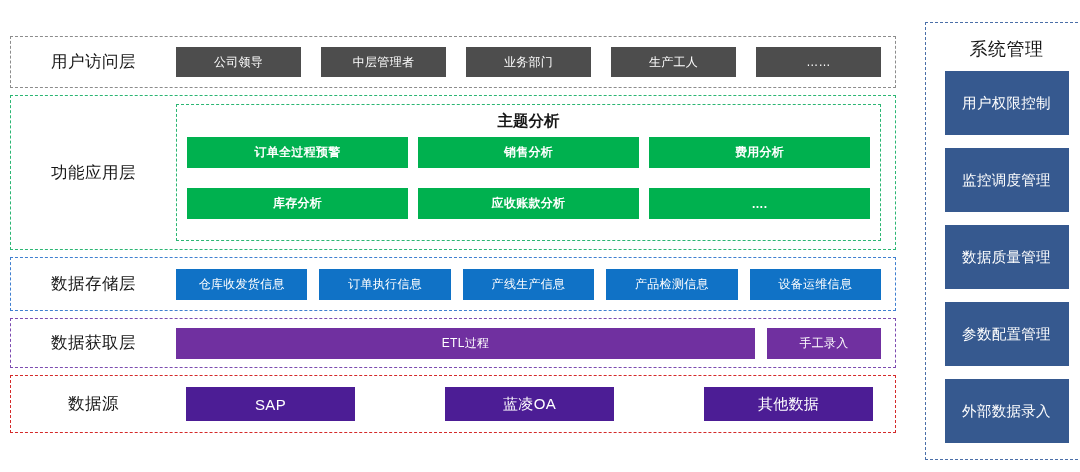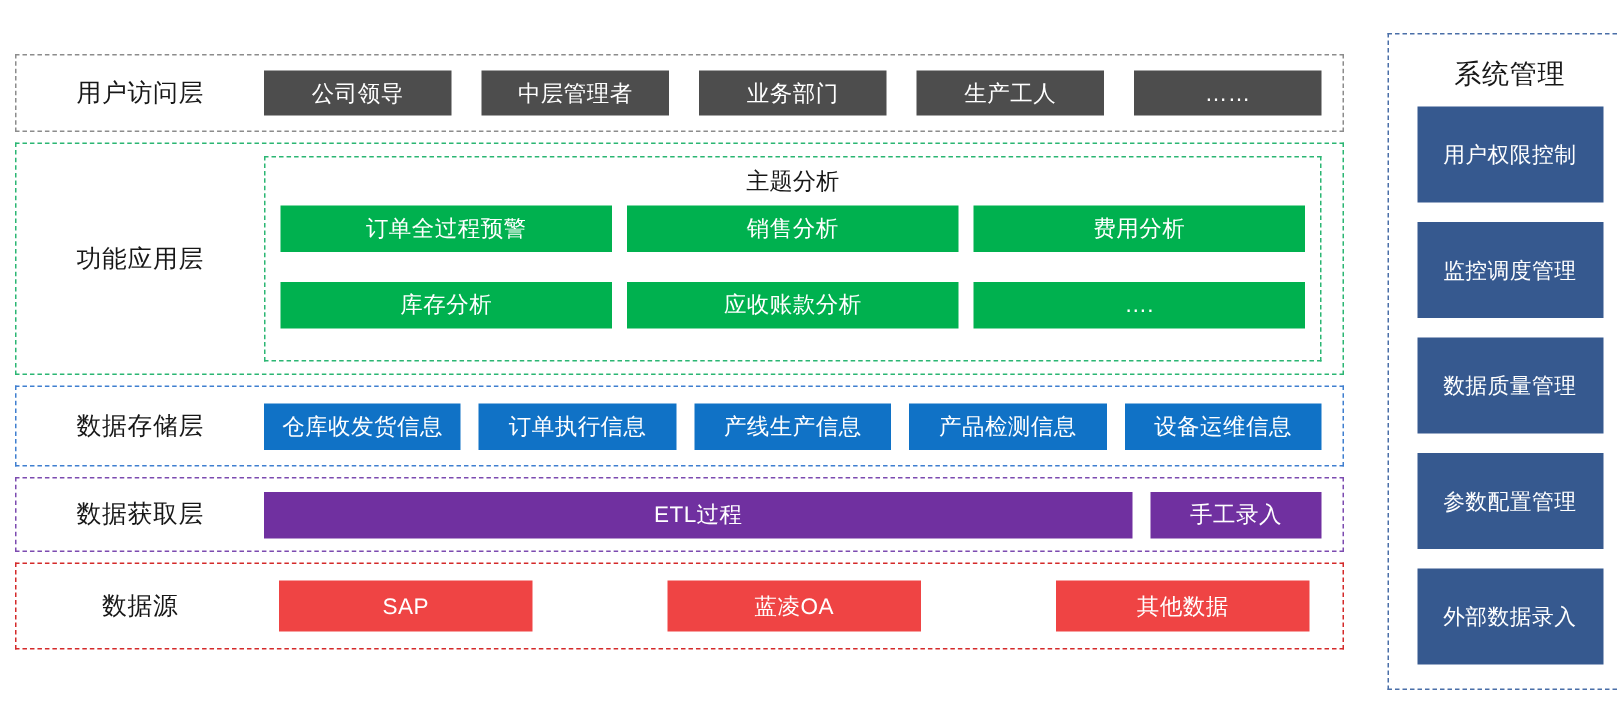--- a/index.html
+++ b/index.html
@@ -69,31 +69,31 @@
   .layer-acquire  { border-color: #7c4bb0; height: 50px; }
   .layer-source   { border-color: #d42a2a; height: 58px; }
 
   
   .box {
     box-sizing: border-box;
     display: flex;
     align-items: center;
     justify-content: center;
     color: #ffffff;
-    font-size: 15px;
+    font-size: 12px;
     white-space: nowrap;
     text-align: center;
     letter-spacing: 0.3px;
   }
 
   .box-gray   { background: #4d4d4d; }
   .box-green  { background: #00b14f; }
   .box-blue   { background: #1072c6; }
   .box-purple { background: #7030a0; }
-  .box-red    { background: #ef4444; margin-left: 10px; }
+  .box-red    { background: #4c1d95; margin-left: 10px; }
   .box-navy   { background: #36598f; }
 
   
   .access-row {
     display: flex;
     gap: 20px;
     width: 100%;
     padding-right: 14px;
     box-sizing: border-box;
   }
@@ -117,21 +117,21 @@
     box-sizing: border-box;
     border: 1.4px dashed #2bb673;
     background: #ffffff;
     display: flex;
     flex-direction: column;
     align-items: center;
     padding: 6px 10px 10px 10px;
     margin: 8px 0;
   }
 
-  .subgroup-theme { flex: 1 1 auto; }
+  .subgroup-theme { flex: 1 1 auto; font-weight: bold; }
   .subgroup-tmpl  { flex: 0 0 266px; }
 
   .subgroup-title {
     font-size: 15.5px;
     color: #171717;
     margin-bottom: 5px;
     white-space: nowrap;
   }
 
   .grid-theme {

